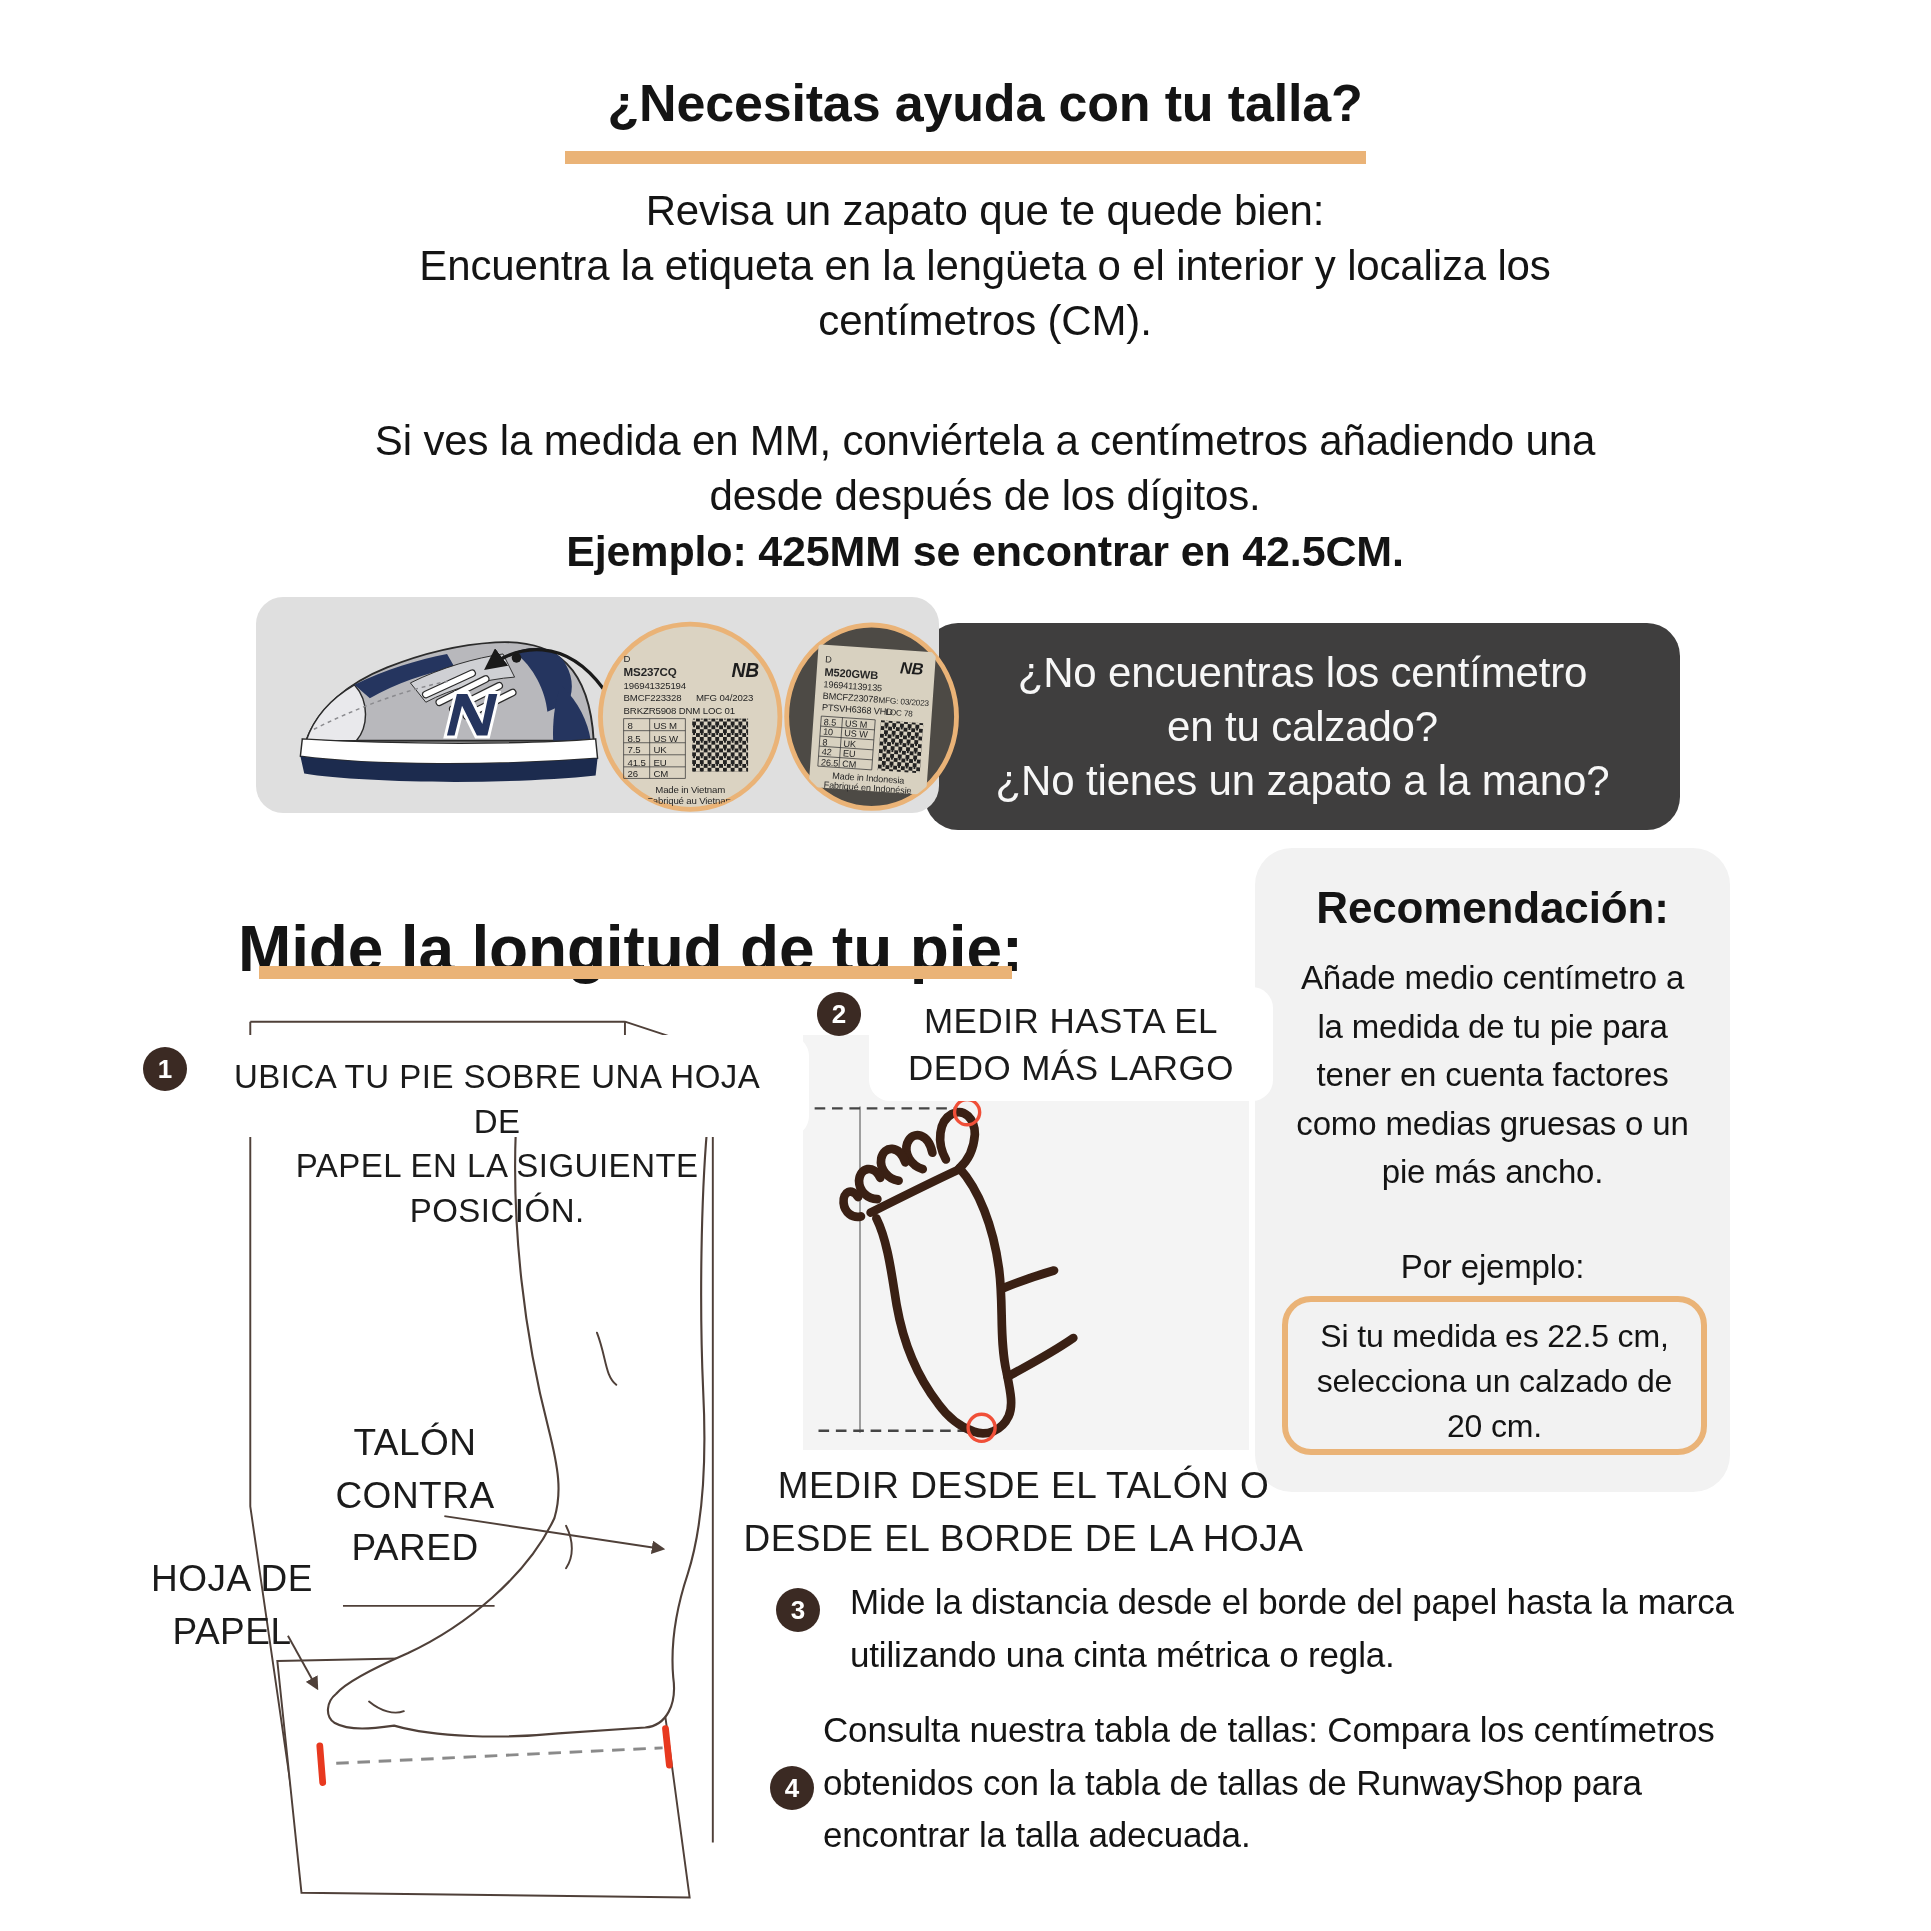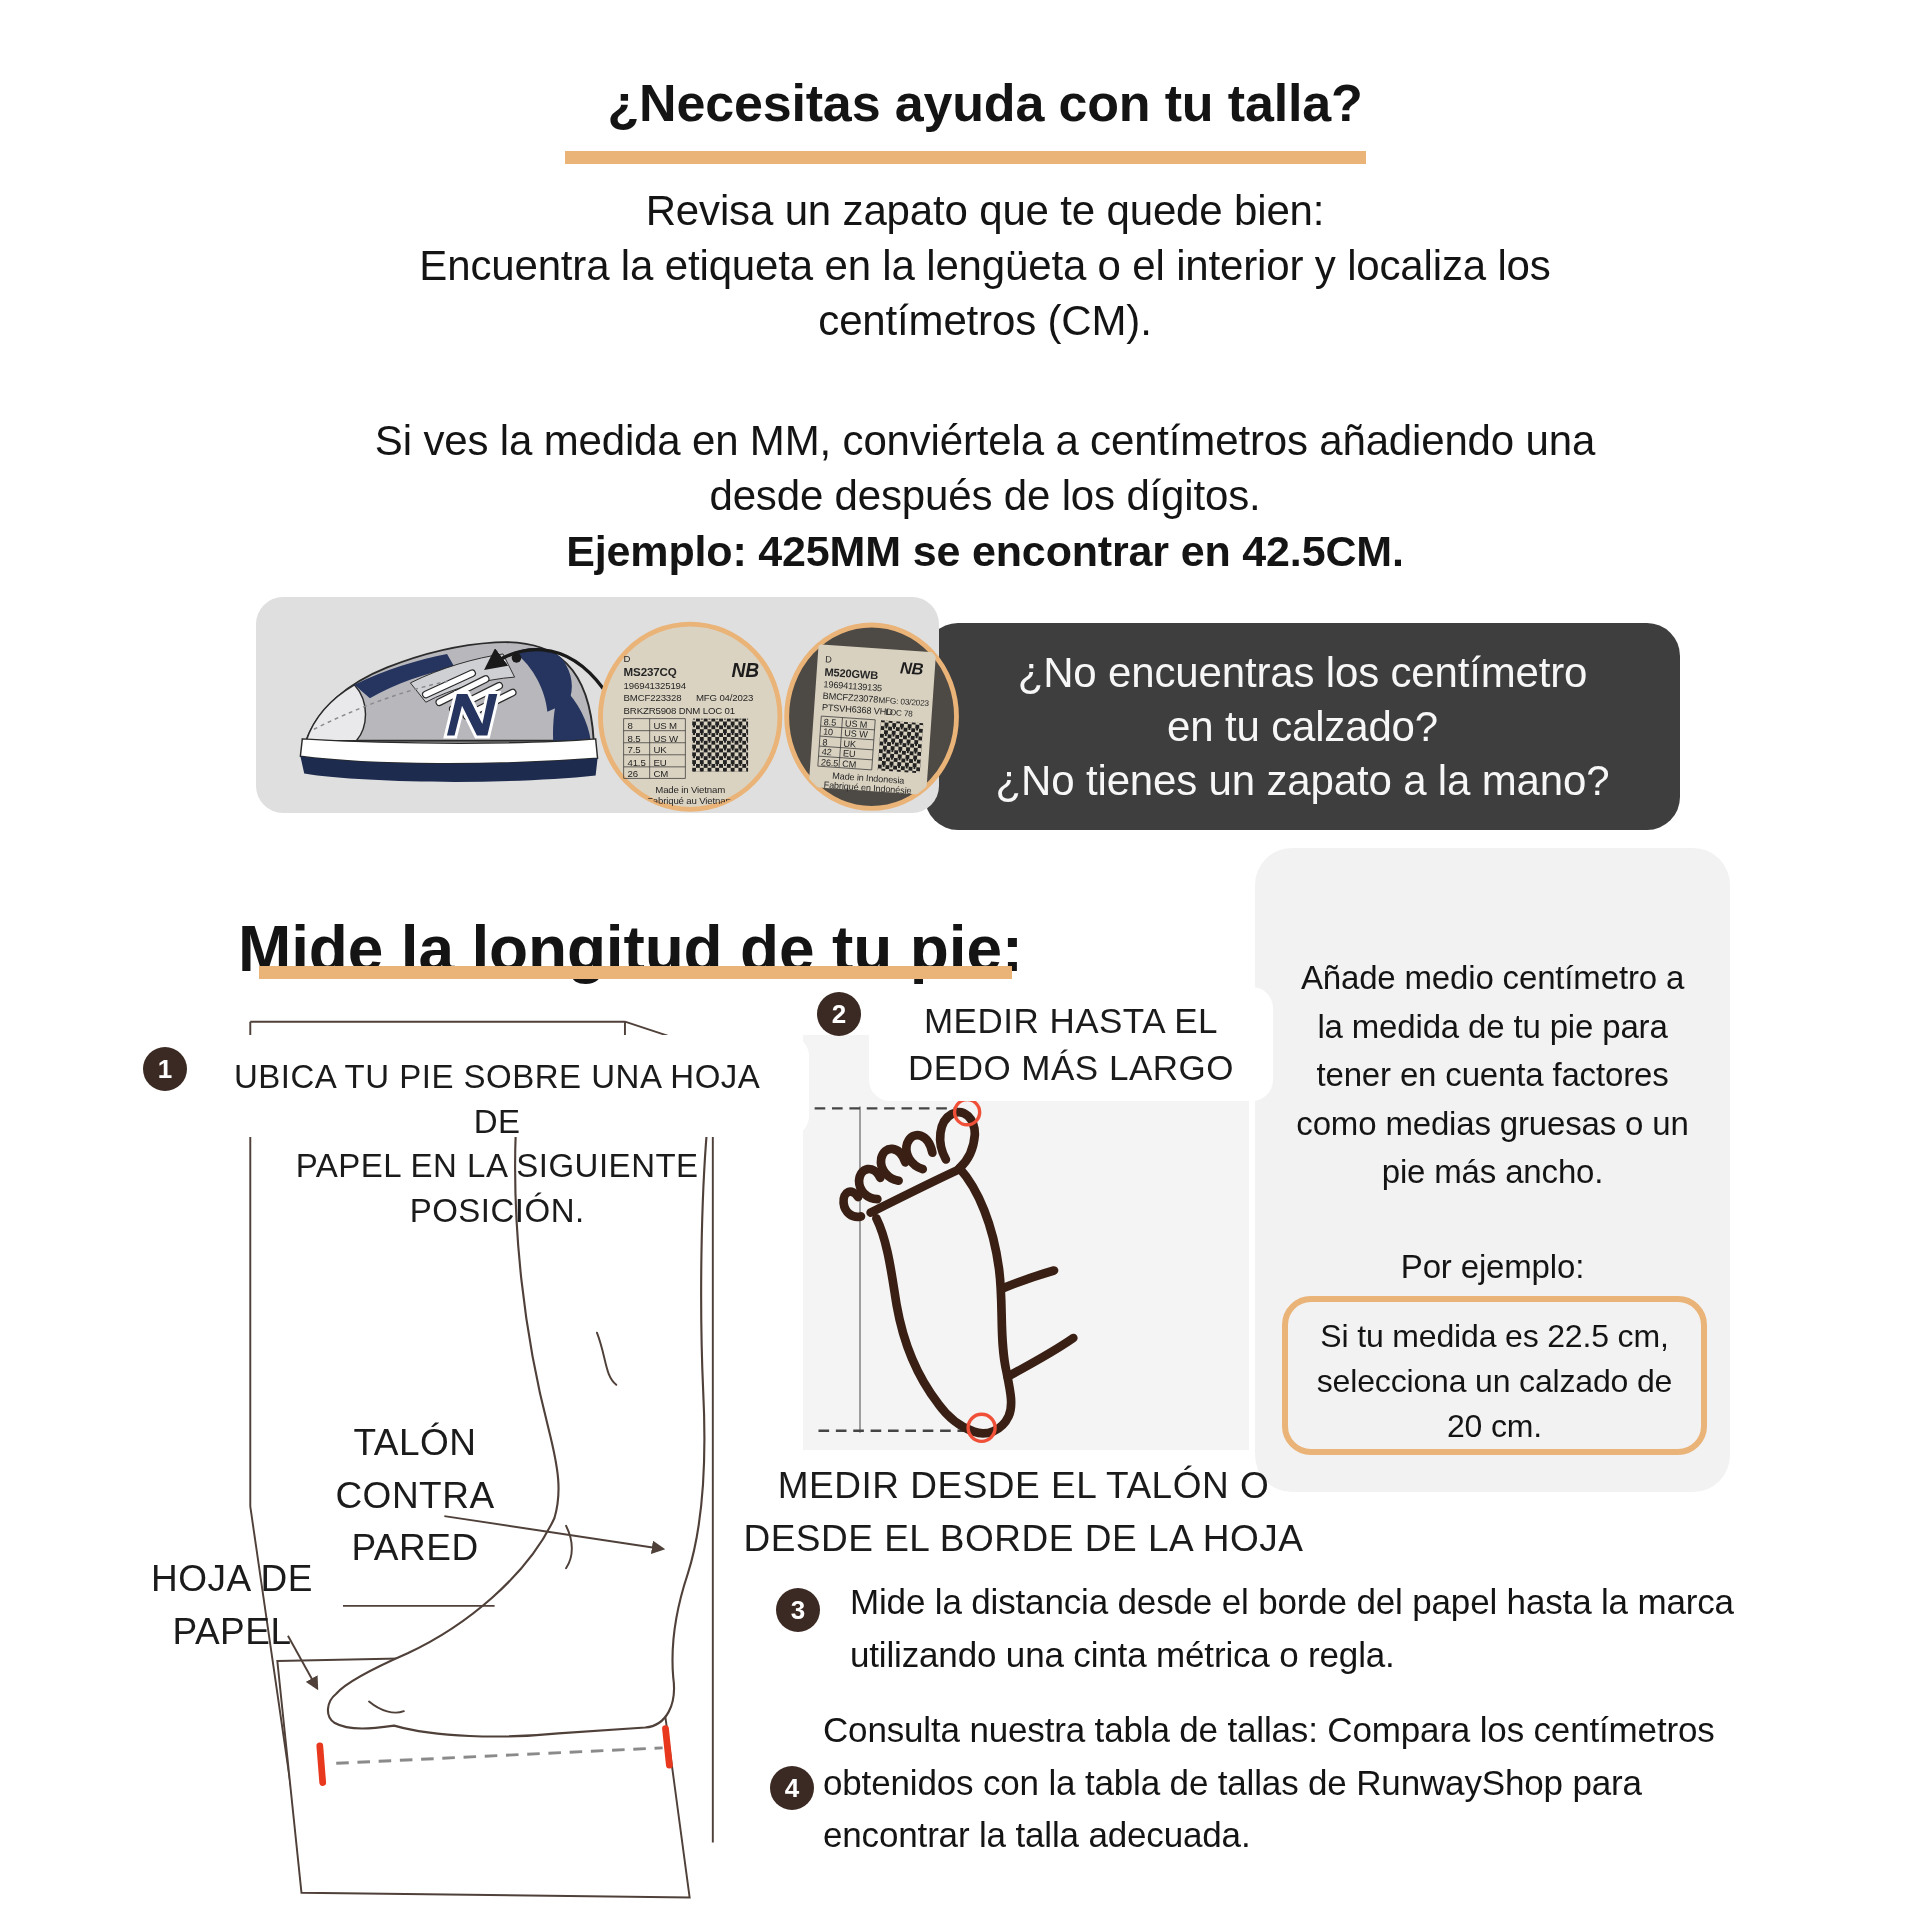--- a/index.html
+++ b/index.html
@@ -265,20 +265,21 @@
   <div class="abs sc c3">3</div>
   <p class="abs steptxt pre s3">Mide la distancia desde el borde del papel hasta la marca
 utilizando una cinta métrica o regla.</p>
 
   <div class="abs sc c4">4</div>
   <p class="abs steptxt pre s4"> Consulta nuestra tabla de tallas: Compara los centímetros
 obtenidos con la tabla de tallas de RunwayShop para
 encontrar la talla adecuada.</p>
 
   <div class="abs reco">
+    <h3>Recomendación:</h3>
     <p class="reco-body pre">Añade medio centímetro a
 la medida de tu pie para
 tener en cuenta factores
 como medias gruesas o un
 pie más ancho.</p>
     <p class="reco-ex">Por ejemplo:</p>
     <div class="reco-box">
       <p class="pre">Si tu medida es 22.5 cm,
 selecciona un calzado de
 20 cm.</p>

